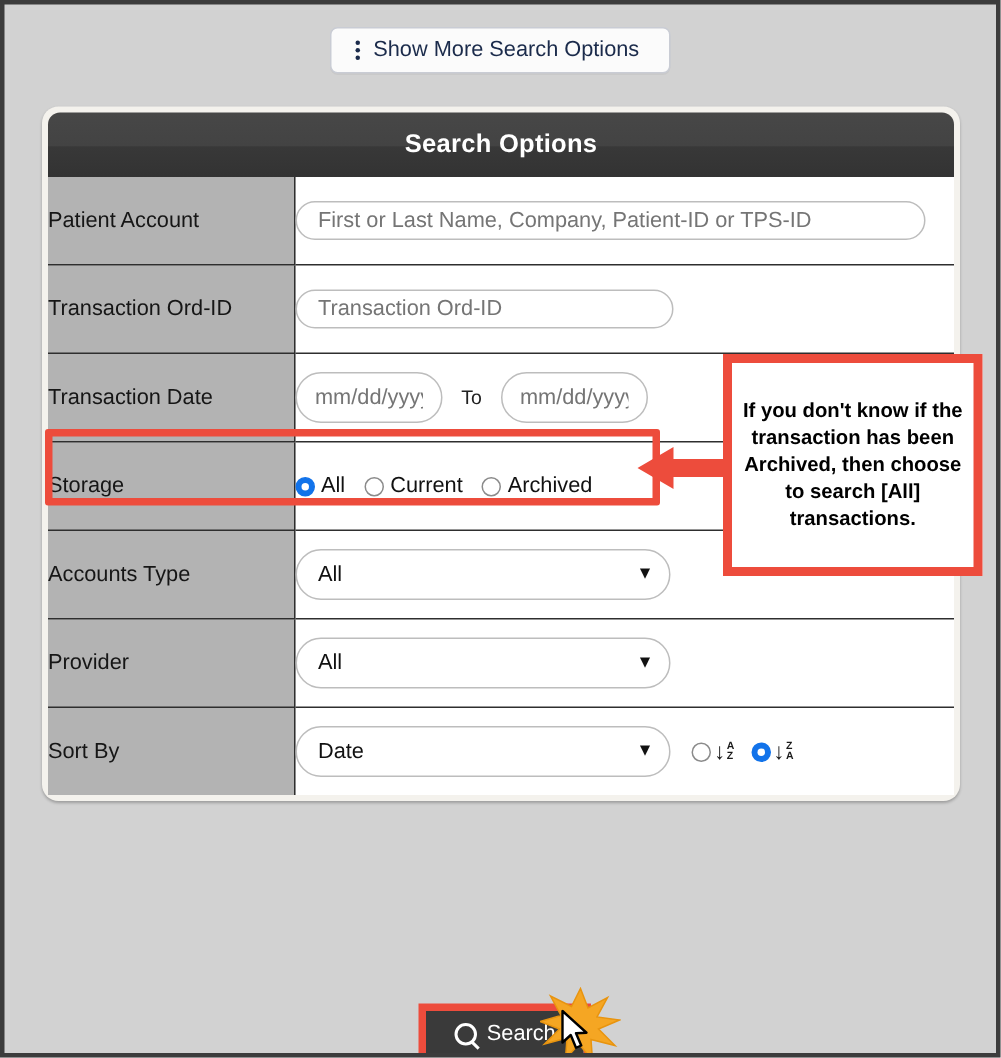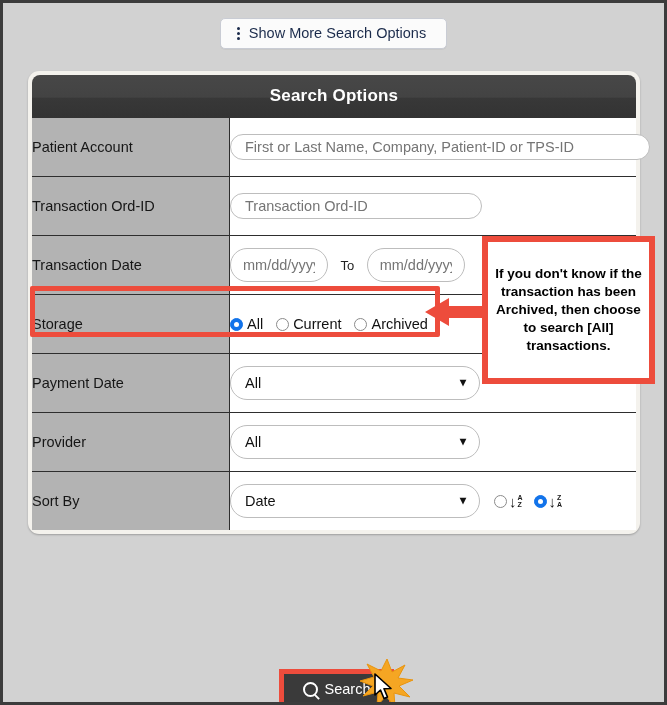--- a/index.html
+++ b/index.html
@@ -48,21 +48,21 @@
     border-collapse:collapse;width:100%;background:#fff;
     table-layout:fixed;
   }
   table.opts td{
     border-top:1px solid #2e2e2e;
     padding:0;
     vertical-align:middle;
   }
   table.opts tr:first-child td{border-top:none;}
   td.lbl{
-    width:197px;
+    width:164px;
     background:#b3b3b3;
     color:#161616;
     font-size:14.5px;
     padding:0 0 0 11px;
     height:58px;
     border-right:1px solid #2e2e2e;
   }
   td.fld{
     background:#fff;
     padding:0 0 0 12px;
@@ -201,21 +201,21 @@
           </span>
           <span class="rlabel">
             <span class="rd"></span>
             <span>Archived</span>
           </span>
         </div>
       </td>
     </tr>
 
     <tr>
-      <td class="lbl">Payment Date</td>
+      <td class="lbl">Accounts Type</td>
       <td class="fld">
         <span class="selwrap">
           <select class="sel w250">
             <option>All</option>
           </select>
           <span class="chev">▾</span>
         </span>
       </td>
     </tr>
 

